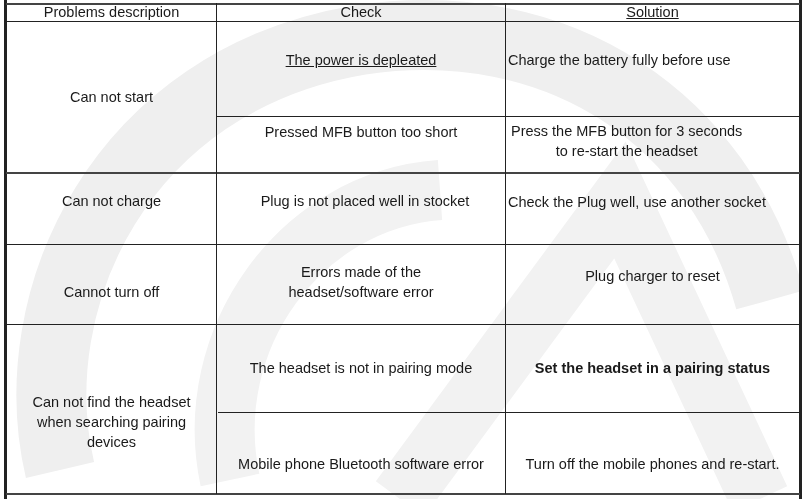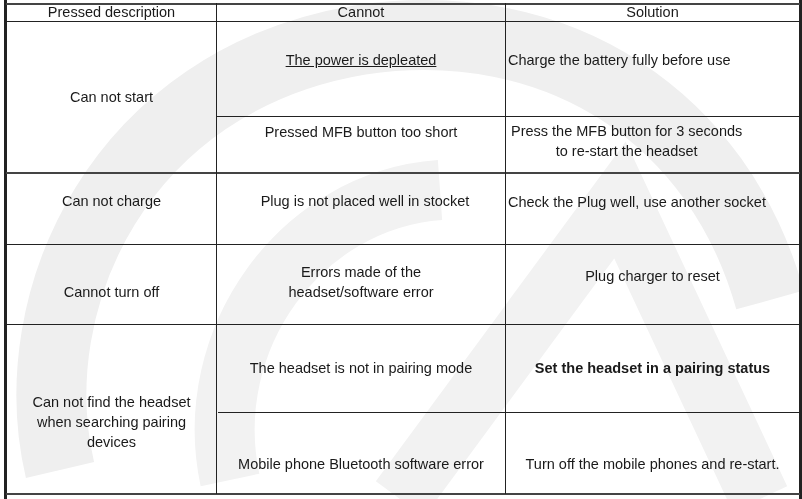--- a/index.html
+++ b/index.html
@@ -32,23 +32,23 @@
 <div class="hline" style="left:217px; top:116px; width:583px;"></div>
 <div class="hline thick" style="left:6px; top:172px; width:794px;"></div>
 <div class="hline" style="left:6px; top:244px; width:794px;"></div>
 <div class="hline" style="left:6px; top:324px; width:794px;"></div>
 <div class="hline" style="left:218px; top:412px; width:582px;"></div>
 <div class="hline thick" style="left:6px; top:493px; width:794px;"></div>
 
 <div class="vline" style="left:216px; top:3px; height:491px;"></div>
 <div class="vline" style="left:505px; top:3px; height:491px;"></div>
 
-<div class="cell hdr" style="left:7px; top:3px; width:209px; height:18px;">Pressed description</div>
-<div class="cell hdr" style="left:217px; top:3px; width:288px; height:18px;">Cannot</div>
-<div class="cell hdr" style="left:506px; top:3px; width:293px; height:18px;">Solution</div>
+<div class="cell hdr" style="left:7px; top:3px; width:209px; height:18px;">Problems description</div>
+<div class="cell hdr" style="left:217px; top:3px; width:288px; height:18px;">Check</div>
+<div class="cell hdr" style="left:506px; top:3px; width:293px; height:18px;text-decoration:underline;">Solution</div>
 
 <div class="cell" style="left:7px; top:22px; width:209px; height:150px;">Can not start</div>
 <div class="cell" style="left:217px; top:22px; width:288px; height:76px;text-decoration:underline;">The power is depleated</div>
 <div class="cell left" style="left:508px; top:22px; width:290px; height:76px;">Charge the battery fully before use</div>
 <div class="cell" style="left:217px; top:117px; width:288px; height:30px;">Pressed MFB button too short</div>
 <div class="cell left" style="left:511px; top:120px; width:288px; height:42px;">Press the MFB  button for 3 seconds
 to re-start the headset</div>
 
 <div class="cell" style="left:7px; top:174px; width:209px; height:54px;">Can not charge</div>
 <div class="cell" style="left:225px; top:174px; width:280px; height:54px;">Plug is not placed well in stocket</div>

